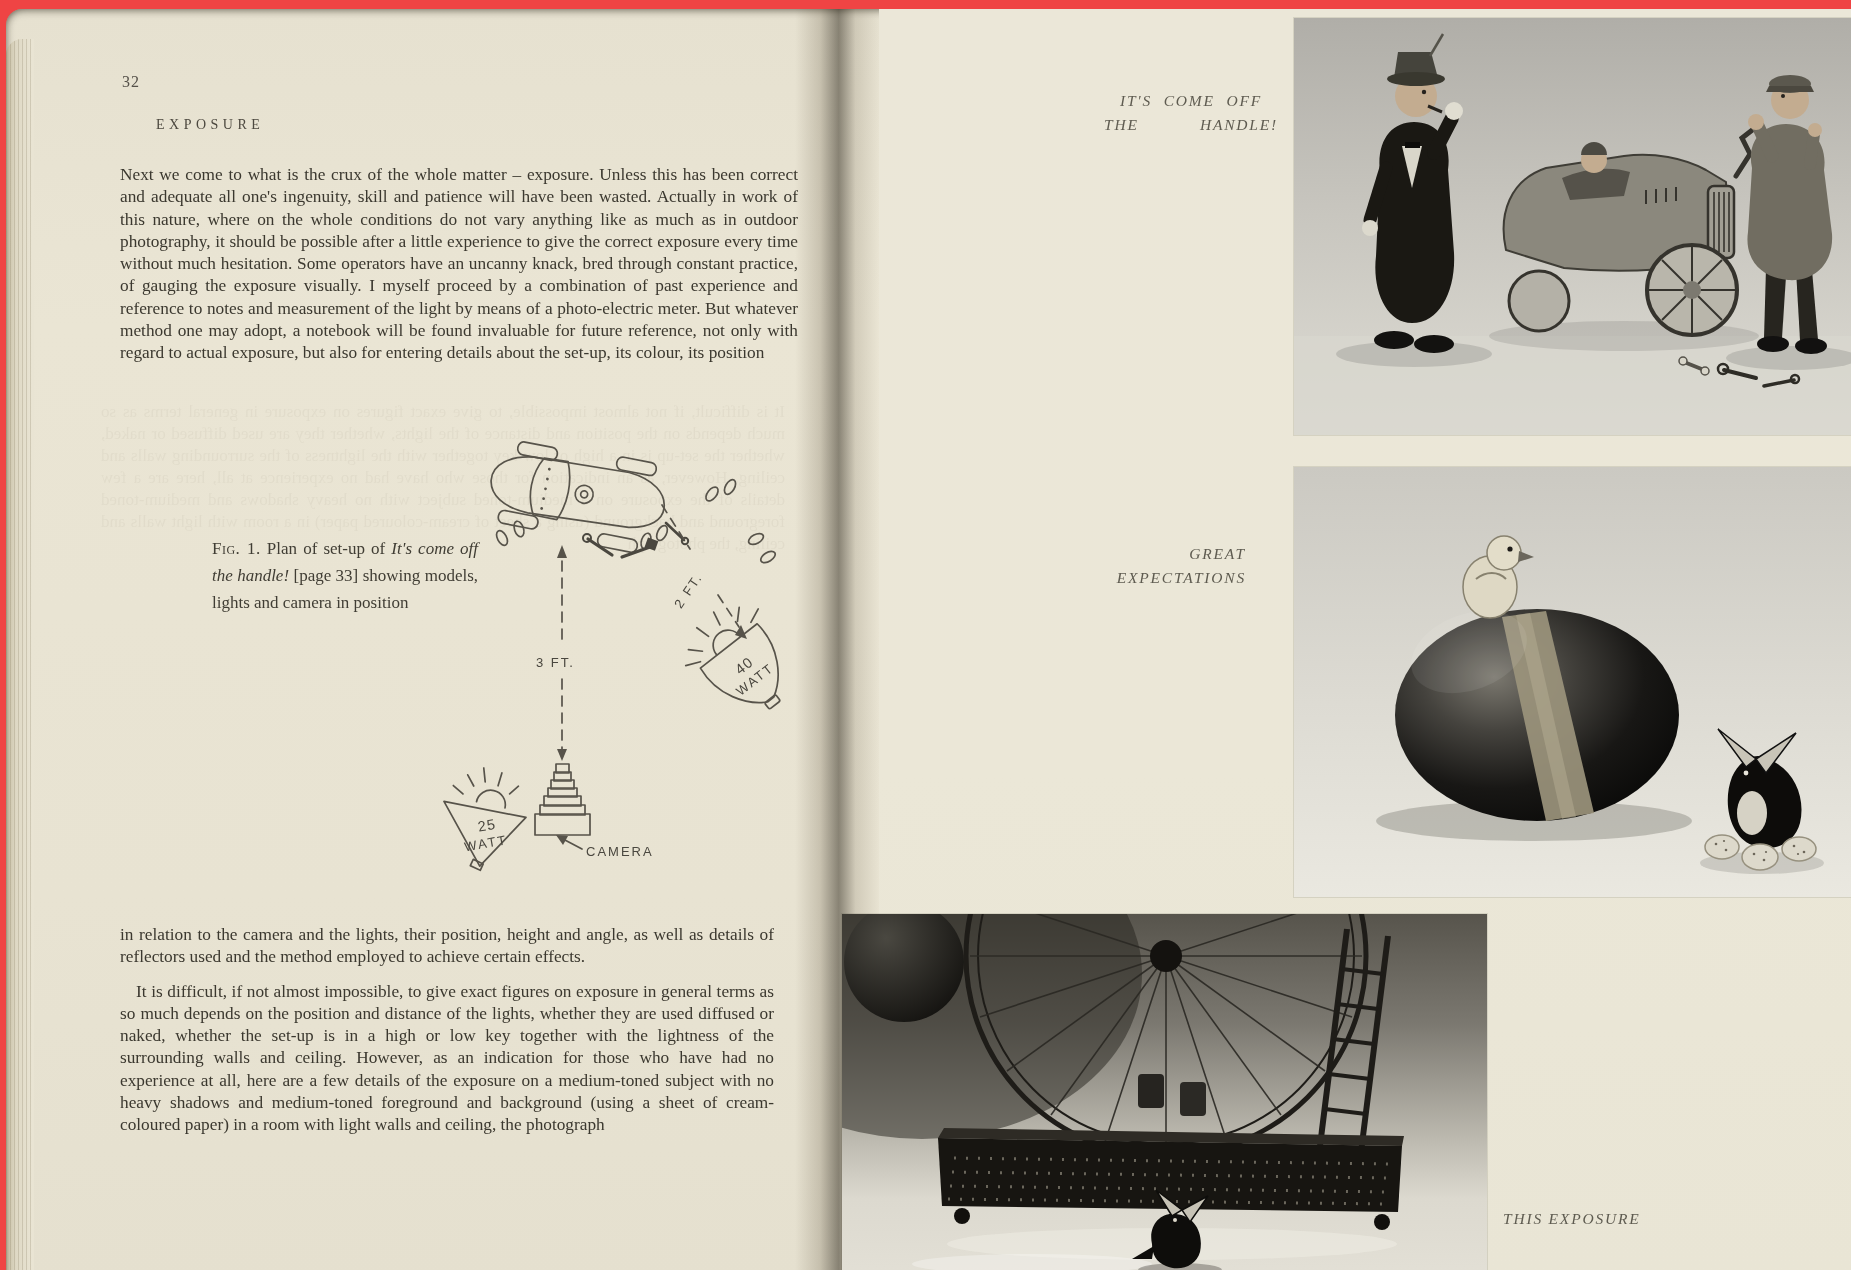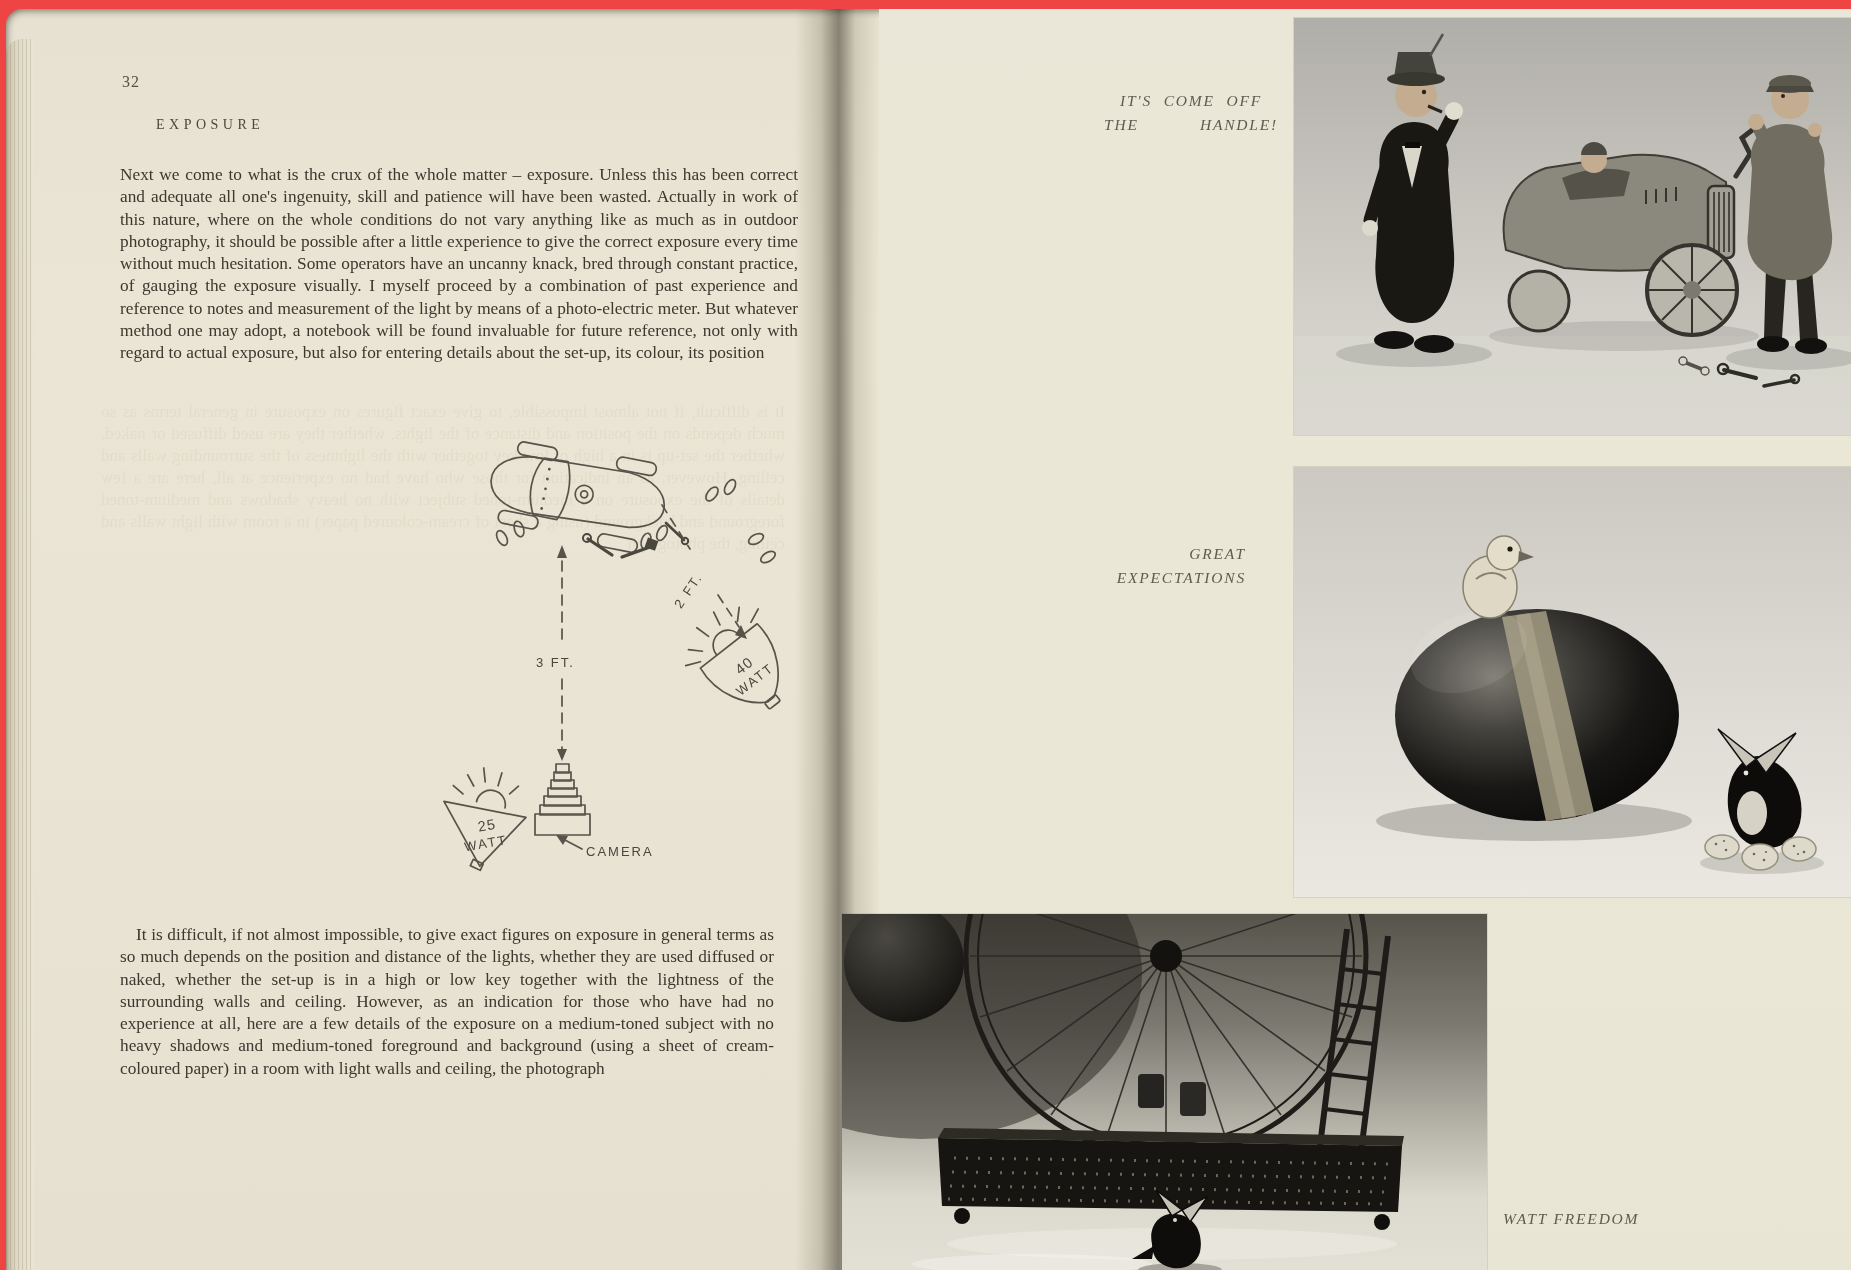--- a/index.html
+++ b/index.html
@@ -62,20 +62,26 @@
     <div class="right-paper"></div>
     <div class="gutter"></div>
 
     <div class="abs page-number">32</div>
     <div class="abs section-heading">EXPOSURE</div>
 
     <p class="abs body-text para1">Next we come to what is the crux of the whole matter – exposure. Unless this has been correct and adequate all one's ingenuity, skill and patience will have been wasted. Actually in work of this nature, where on the whole conditions do not vary anything like as much as in outdoor photography, it should be possible after a little experience to give the correct exposure every time without much hesitation. Some operators have an uncanny knack, bred through constant practice, of gauging the exposure visually. I myself proceed by a combination of past experience and reference to notes and measurement of the light by means of a photo-electric meter. But whatever method one may adopt, a notebook will be found invaluable for future reference, not only with regard to actual exposure, but also for entering details about the set-up, its colour, its position</p>
 
     <div class="abs ghost" aria-hidden="true">It is difficult, if not almost impossible, to give exact figures on exposure in general terms as so much depends on the position and distance of the lights, whether they are used diffused or naked, whether the set-up is in a high or low key together with the lightness of the surrounding walls and ceiling. However, as an indication for those who have had no experience at all, here are a few details of the exposure on a medium-toned subject with no heavy shadows and medium-toned foreground and background (using a sheet of cream-coloured paper) in a room with light walls and ceiling, the photograph</div>
 
+    <div class="abs fig-caption">
+      <span class="figlabel">Fig. 1.</span>
+      <span>Plan of set-up of</span>
+      <i>It's come off the handle!</i>
+      <span>[page 33] showing models, lights and camera in position</span>
+    </div>
 
     <svg class="abs diagram" width="690" height="482" viewBox="0 0 690 482">
 
       <g class="dln" transform="translate(466,97) rotate(11)">
         <rect x="-62" y="-42" width="40" height="13" rx="6"></rect>
         <rect x="38" y="-46" width="40" height="13" rx="6"></rect>
         <rect x="-68" y="29" width="40" height="13" rx="6"></rect>
         <rect x="34" y="33" width="40" height="13" rx="6"></rect>
         <path d="M -82 2 C -84 -14 -68 -26 -44 -29 L 52 -32 C 78 -30 92 -18 93 -4 C 94 8 84 18 62 22 L -40 27 C -66 26 -80 16 -82 2 Z"></path>
         <path d="M -34 -30 L -10 -31 C -2 -12 -2 10 -10 28 L -34 28 C -44 10 -44 -12 -34 -30 Z"></path>
@@ -166,37 +172,38 @@
         <rect x="450" y="367" width="13" height="9"></rect>
       </g>
       <text class="dlabel" x="480" y="459">CAMERA</text>
       <g>
         <line class="dln" x1="476" y1="452" x2="457" y2="442"></line>
         <path class="dfill" d="M 450 438 L 462 439 L 457 448 Z"></path>
       </g>
     </svg>
 
     <div class="abs bottom-block">
+      <p class="body-text">in relation to the camera and the lights, their position, height and angle, as well as details of reflectors used and the method employed to achieve certain effects.</p>
       <p class="body-text indent">It is difficult, if not almost impossible, to give exact figures on exposure in general terms as so much depends on the position and distance of the lights, whether they are used diffused or naked, whether the set-up is in a high or low key together with the lightness of the surrounding walls and ceiling. However, as an indication for those who have had no experience at all, here are a few details of the exposure on a medium-toned subject with no heavy shadows and medium-toned foreground and background (using a sheet of cream-coloured paper) in a room with light walls and ceiling, the photograph</p>
     </div>
 
     <div class="pcap" style="left:1098px; top:80px; width:174px;">
       <div style="word-spacing:6px;text-align:center;">IT'S COME OFF</div>
       <div class="spread-line">
         <span>THE</span>
         <span>HANDLE!</span>
       </div>
     </div>
 
     <div class="pcap pcap-center" style="left:1058px; top:533px; width:182px;">
       <div>GREAT</div>
       <div>EXPECTATIONS</div>
     </div>
 
-    <div class="pcap" style="left:1497px; top:1198px;">WATT FREEDOM</div>
+    <div class="pcap" style="left:1497px; top:1198px;">THIS EXPOSURE</div>
 
     <svg class="plate" style="left:1288px; top:9px;" width="563" height="417" viewBox="0 0 563 417">
       <defs>
         <linearGradient id="p1bg" x1="0" y1="0" x2="0" y2="1">
           <stop offset="0" stop-color="#b0aea8"></stop>
             <stop offset=".45" stop-color="#c7c5be"></stop>
           <stop offset="1" stop-color="#dedcd4"></stop>
         </linearGradient>
       </defs>
       <rect width="563" height="417" fill="url(#p1bg)"></rect>

